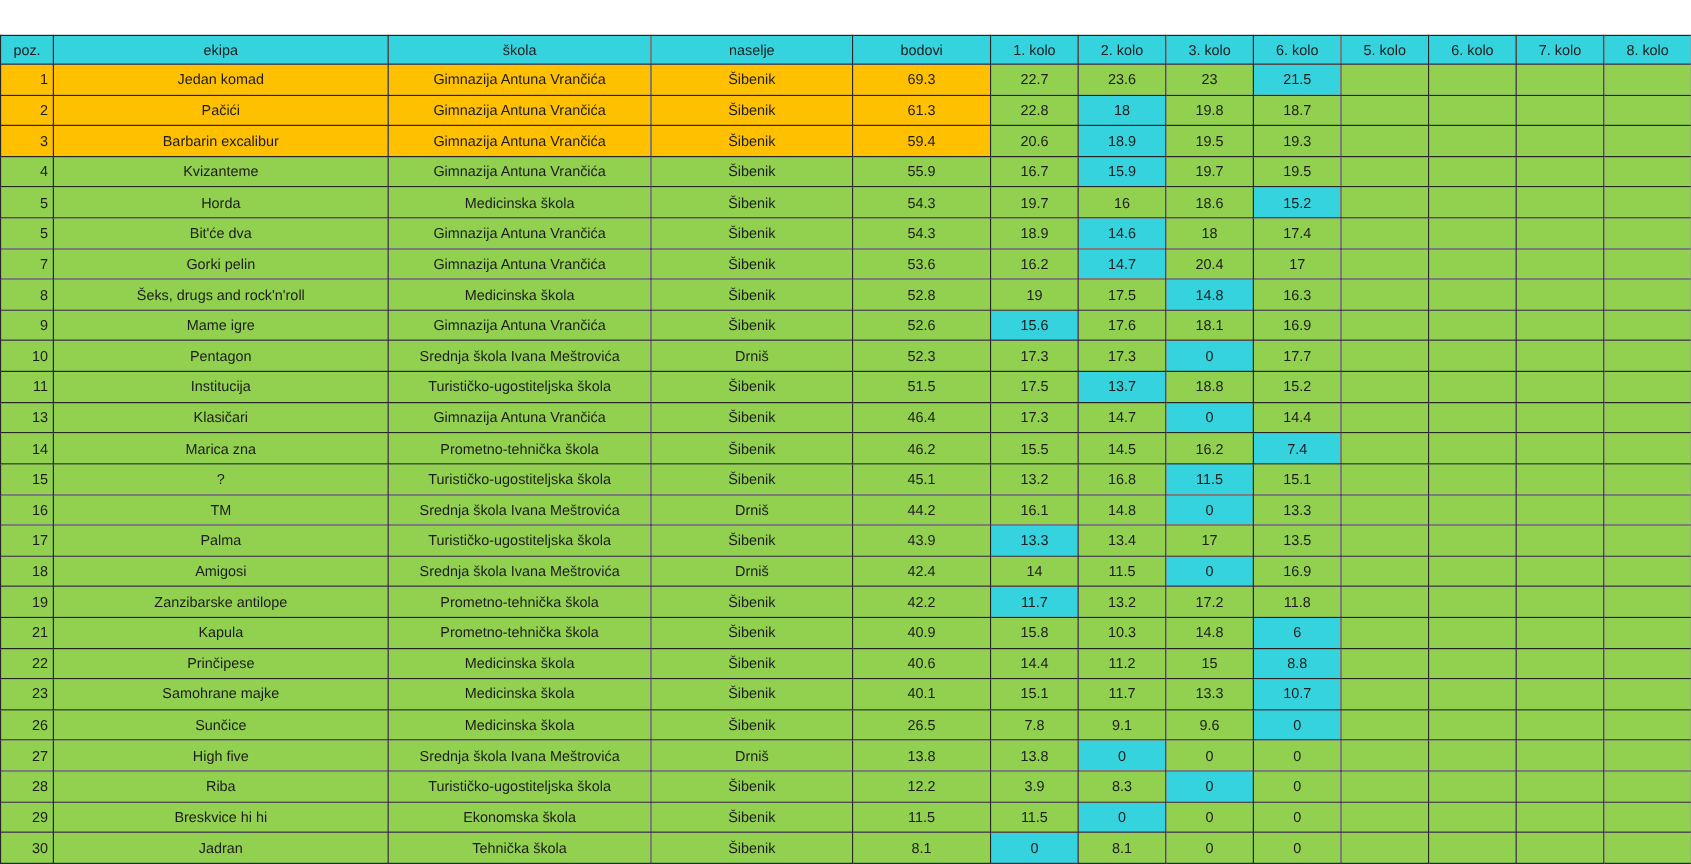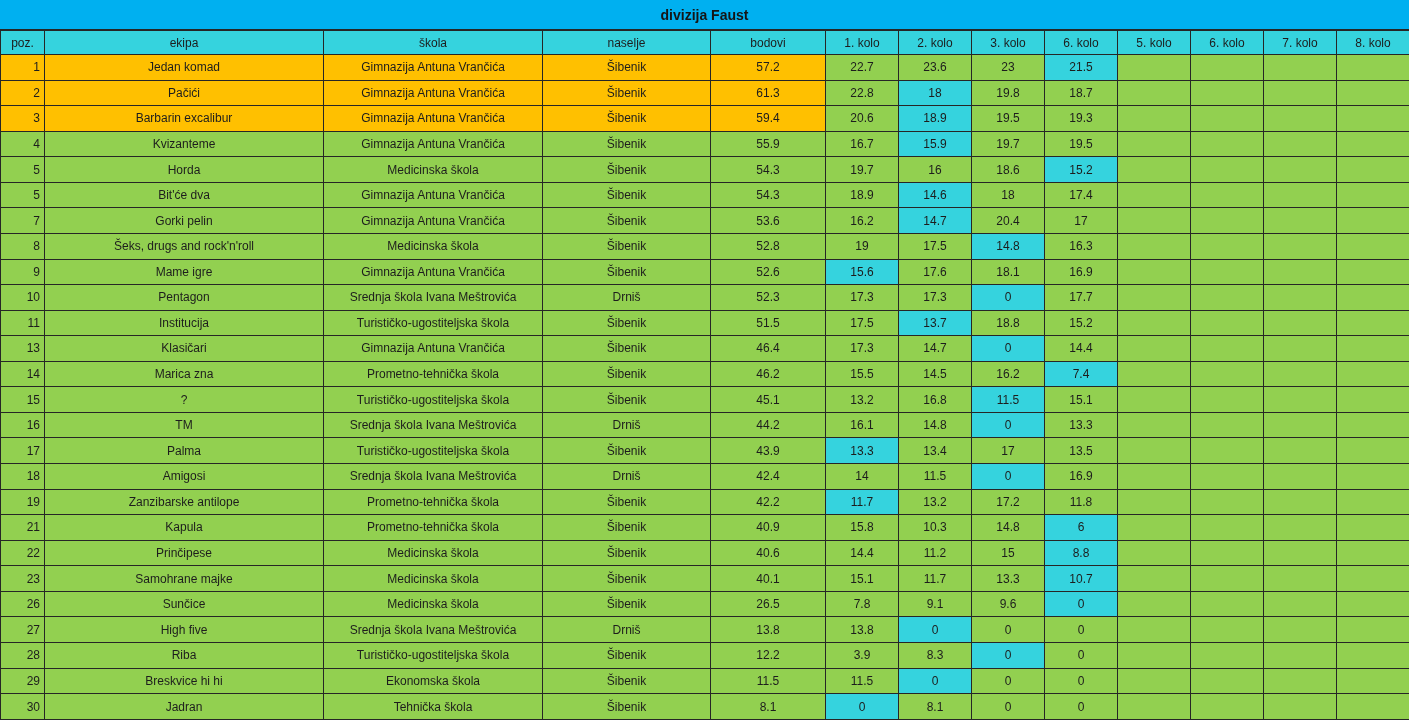--- a/index.html
+++ b/index.html
@@ -12,21 +12,21 @@
   .title-bar{
     height:30px;flex:0 0 30px;
     background:#00B0F0;
     color:#151515;font-weight:bold;font-size:14px;
     display:flex;align-items:center;justify-content:center;
     border-bottom:1px solid #262626;
     box-sizing:border-box;
   }
   table{
     border-collapse:collapse;table-layout:fixed;
-    width:1409px;flex:1 1 auto;
+    width:1409px;flex:1 1 auto;margin-top:29px;
   }
   th,td{
     border:1px solid #262626;
     padding:0 2px;
     font-size:12px;
     color:#1d1d1d;
     text-align:center;
     vertical-align:middle;
     white-space:nowrap;
     overflow:hidden;
@@ -38,21 +38,20 @@
   .c-head{background:#35D3DE;}
   .c-green{background:#92D050;}
   .c-orange{background:#FFC000;}
   .c-hl{background:#35D3DE;}
   td.poz{text-align:right;padding-right:4px;}
 </style>
 </head>
 <body>
 
 <div class="sheet">
-  <div class="title-bar">divizija Faust</div>
   <table>
     <colgroup>
       <col style="width:44px">
       <col style="width:279px">
       <col style="width:219px">
       <col style="width:168px">
       <col style="width:115px">
       <col style="width:73px">
         <col style="width:73px">
         <col style="width:73px">
@@ -78,21 +77,21 @@
           <th class="c-head">7. kolo</th>
           <th class="c-head">8. kolo</th>
         </tr>
     </thead>
     <tbody>
         <tr>
           <td class="c-orange poz">1</td>
           <td class="c-orange">Jedan komad</td>
           <td class="c-orange">Gimnazija Antuna Vrančića</td>
           <td class="c-orange">Šibenik</td>
-          <td class="c-orange">57.2</td>
+          <td class="c-orange">69.3</td>
           <td class="c-green">22.7</td>
           <td class="c-green">23.6</td>
           <td class="c-green">23</td>
           <td class="c-hl">21.5</td>
           <td class="c-green"></td>
           <td class="c-green"></td>
           <td class="c-green"></td>
           <td class="c-green"></td>
         </tr>
         <tr>

